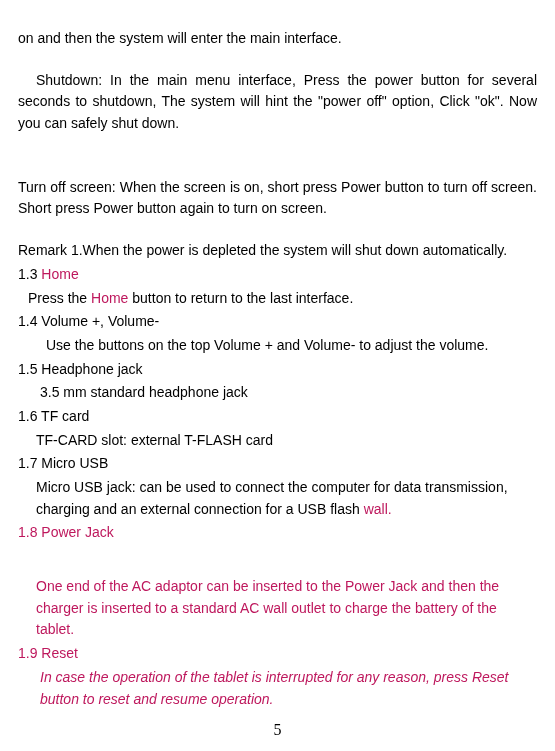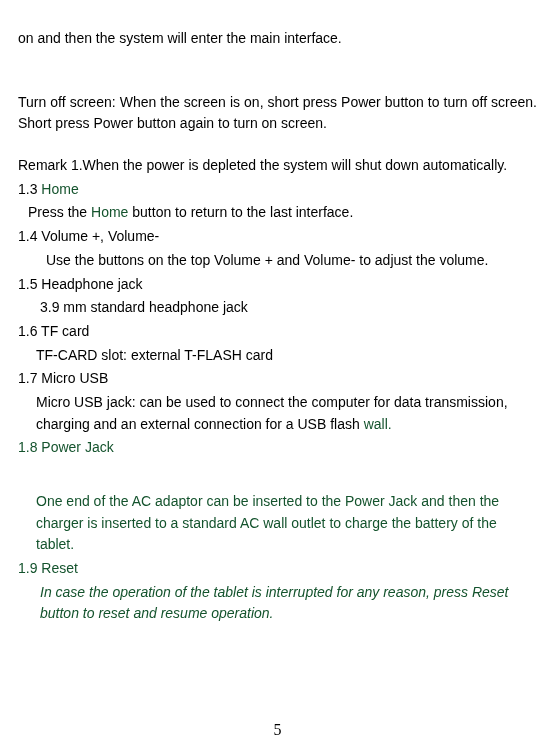--- a/index.html
+++ b/index.html
@@ -35,21 +35,21 @@
     padding-left: 22px;
   }
   .indent3 {
     padding-left: 28px;
   }
   .indent-remark {
     padding-left: 56px;
     text-indent: 0;
   }
   .red {
-    color: #14532d;
+    color: #be185d;
   }
   .spacer {
     height: 20px;
   }
   .page-number {
     position: absolute;
     bottom: 8px;
     left: 0;
     right: 0;
     text-align: center;
@@ -57,41 +57,42 @@
     font-size: 16px;
   }
 </style>
 </head>
 <body>
 
 <div class="content">
 
   <div class="para justify">on and then the system will enter the main interface.</div>
 
+  <div class="para indent justify">Shutdown: In the main menu interface, Press the power button for several seconds to shutdown, The system will hint the "power off" option, Click "ok". Now you can safely shut down.</div>
 
   <div class="spacer"></div>
 
   <div class="para justify">Turn off screen: When the screen is on, short press Power button to turn off screen. Short press Power button again to turn on screen.</div>
 
   <div class="para justify">Remark 1.When the power is depleted the system will shut down automatically.</div>
 
 
   <div class="para">
     <span>1.3 </span><span class="red">Home</span>
   </div>
 
   <div class="para" style="padding-left:10px;">
     <span>Press the </span><span class="red">Home</span><span> button to return to the last interface.</span>
   </div>
 
   <div class="para">1.4 Volume +, Volume-</div>
   <div class="para indent3">Use the buttons on the top Volume + and Volume- to adjust the volume.</div>
 
   <div class="para">1.5 Headphone jack</div>
-  <div class="para indent2">3.9 mm standard headphone jack</div>
+  <div class="para indent2">3.5 mm standard headphone jack</div>
 
   <div class="para">1.6 TF card</div>
   <div class="para" style="padding-left:18px;">TF-CARD slot: external T-FLASH card</div>
 
   <div class="para">1.7 Micro USB</div>
   <div class="para" style="padding-left:18px;">
     <span>Micro USB jack: can be used to connect the computer for data transmission, charging and an external connection for a USB flash </span><span class="red">wall.</span>
   </div>
 
   <div class="para red">1.8 Power Jack</div>

